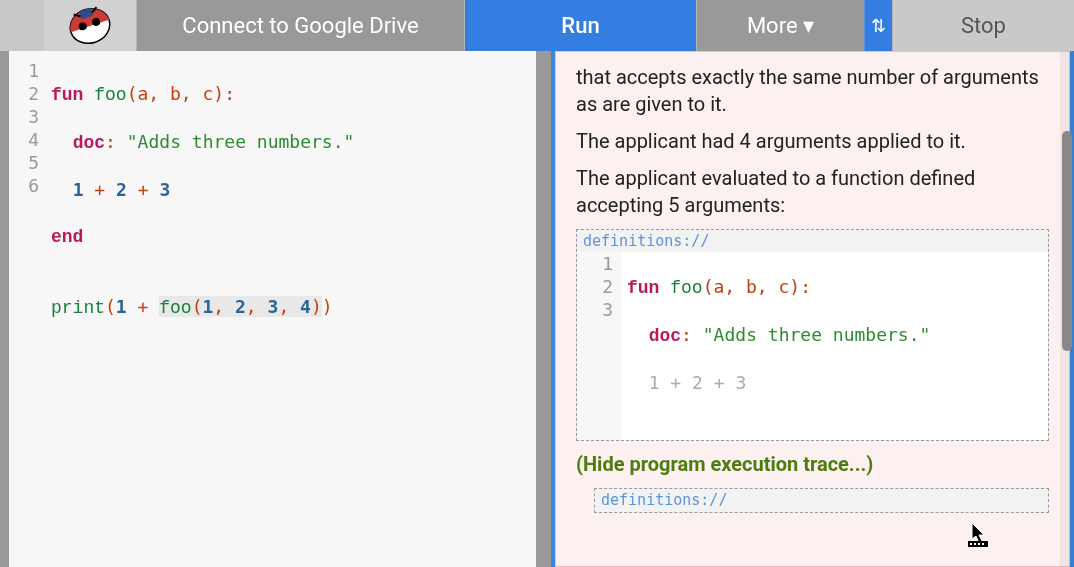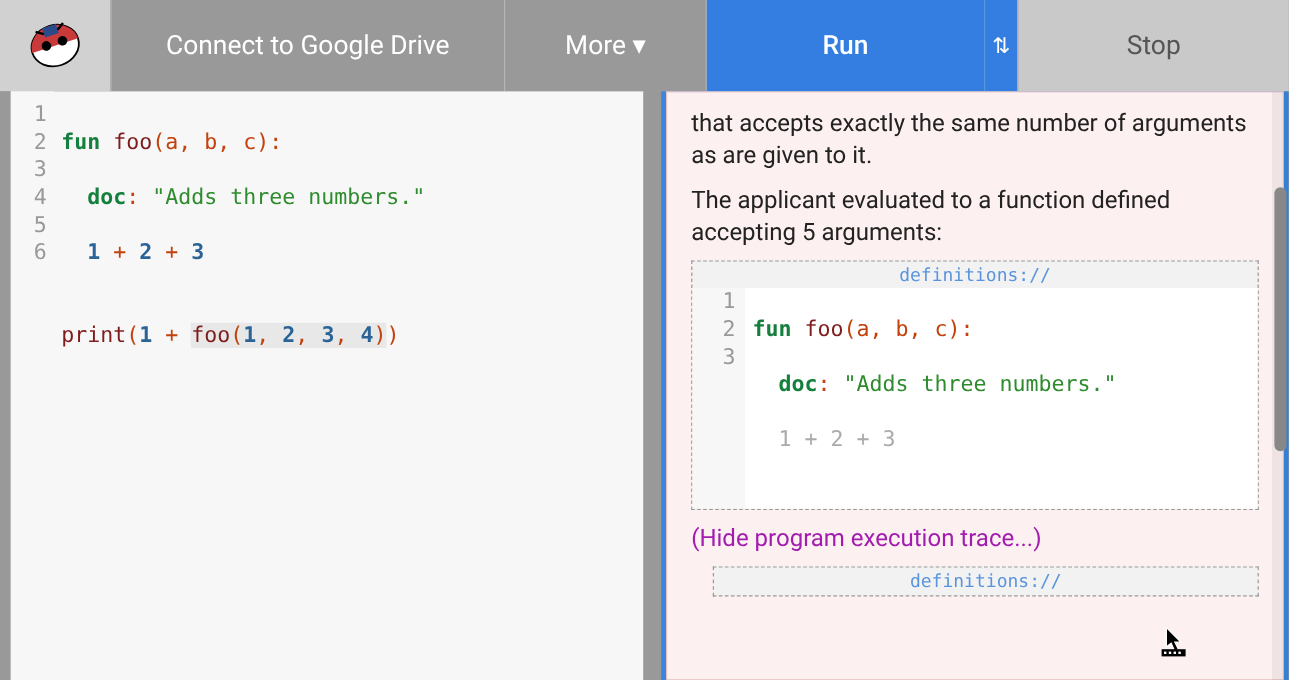--- a/index.html
+++ b/index.html
@@ -1,50 +1,50 @@
 <!DOCTYPE html>
 <html><head>
 <meta charset="utf-8">
 <style>
 * { box-sizing: border-box; margin: 0; padding: 0; }
 html, body { width: 1074px; height: 567px; overflow: hidden; font-family: -apple-system, BlinkMacSystemFont, "Segoe UI", Roboto, sans-serif; }
 body { background: #999; display: flex; flex-direction: column; }
 
-.toolbar { height: 76px; display: flex; background: #c9c9c9; }
+.toolbar { height: 51px; display: flex; background: #c9c9c9; padding-left: 44px; }
 .logo-cell { width: 92px; background: #d1d1d1; display: flex; align-items: center; justify-content: center; }
 .logo { width: 44px; height: 44px; }
 .btn { display: flex; align-items: center; justify-content: center; font-size: 22px; border-left: 1px solid #b5b5b5; cursor: pointer; }
 .btn-gdrive { width: 328px; background: #999; color: #fff; font-weight: 400; }
 .btn-more { width: 168px; background: #999; color: #fff; }
 .btn-run { width: 232px; background: #337ee0; color: #fff; font-weight: 500; }
 .btn-runarrow { width: 28px; background: #337ee0; color: #fff; border-left: 1px solid #5a94dd; font-size: 18px; }
 .btn-stop { flex: 1; background: #c9c9c9; color: #555; }
 
 .main { flex: 1; display: flex; overflow: hidden; }
 .left-gutter { width: 9px; background: #999; }
 .editor { width: 527px; background: #f7f7f7; display: flex; font-family: "DejaVu Sans Mono", Menlo, Consolas, monospace; font-size: 18px; position: relative; }
 .editor-gutter { width: 36px; background: #f7f7f7; text-align: right; padding: 8px 6px 0 0; color: #999; line-height: 23px; }
 .editor-code { flex: 1; padding: 8px 0 0 6px; line-height: 23px; white-space: pre; }
 
-.kw { font-weight: bold; color: #15803d; }
-.fn { color: #7f1d1d; }
+.kw { font-weight: bold; color: #be185d; font-family: Liberation Mono, monospace; }
+.fn { color: #15803d; font-family: Liberation Mono, monospace; }
 .punc { color: #c2410c; }
 .num { color: #2a6496; font-weight: 600; }
 .str { color: #2e8b2e; }
 .hl { background: #e8e8e8; }
 
 .divider { width: 15px; background: #999; }
 
 .right { flex: 1; background: #3a86df; padding: 0 4px 0 4px; overflow: hidden; position: relative; }
 .error-panel { background: #fdf0f0; border: 1px solid #e8c0c0; padding: 12px 20px 14px 20px; font-size: 20px; line-height: 1.35; color: #222; height: 100%; overflow: hidden; }
 .error-panel p { margin-bottom: 10px; }
-.trace-link { color: #a21caf; cursor: pointer; margin: 6px 0 10px 0; display: block; }
+.trace-link { color: #4d7c0f; cursor: pointer; margin: 6px 0 10px 0; display: block; font-weight: bold; }
 
 .snippet { border: 1px dashed #999; background: #f2f2f2; margin: 6px 0 10px 0; position: relative; font-family: "DejaVu Sans Mono", Menlo, Consolas, monospace; font-size: 18px; }
-.snippet .origin { text-align: center; color: #5a94dd; font-size: 15px; padding: 1px 6px; font-family: "DejaVu Sans Mono", Menlo, Consolas, monospace; }
+.snippet .origin { text-align: left; color: #5a94dd; font-size: 15px; padding: 1px 6px; font-family: "DejaVu Sans Mono", Menlo, Consolas, monospace; }
 .snippet .body { display: flex; }
 .snippet .sg { width: 44px; text-align: right; padding-right: 8px; color: #999; line-height: 23px; background: #f7f7f7; }
 .snippet .sc { flex: 1; padding-left: 6px; line-height: 23px; white-space: pre; background: #fff; }
 .dim { color: #aaa; }
 
 .trace-stack { position: relative; }
 
 .scrollbar-track { position: absolute; right: 0; top: 0; width: 14px; height: 100%; background: rgba(0,0,0,0.05); }
 .scrollbar-thumb { position: absolute; right: 2px; top: 80px; width: 10px; height: 220px; background: #888; border-radius: 5px; }
 
@@ -60,52 +60,54 @@
         <ellipse cx="22" cy="22" rx="20" ry="17" fill="#fff" stroke="#000" stroke-width="1.5"></ellipse>
         <path d="M 2 22 A 20 17 0 0 1 42 22 Z" fill="#c93a3a"></path>
         <rect x="16" y="5" width="12" height="8" fill="#2a4a8a"></rect>
         <circle cx="15" cy="20" r="4" fill="#000"></circle>
         <circle cx="29" cy="20" r="4" fill="#000"></circle>
         <path d="M 10 6 L 16 10 M 34 6 L 28 10" stroke="#000" stroke-width="2"></path>
       </g>
     </svg>
   </div>
   <div class="btn btn-gdrive">Connect to Google Drive</div>
+  <div class="btn btn-run">Run</div>
   <div class="btn btn-more">More ▾</div>
-  <div class="btn btn-run">Run</div>
   <div class="btn btn-runarrow">⇅</div>
   <div class="btn btn-stop">Stop</div>
 </div>
 
 <div class="main">
   <div class="left-gutter"></div>
 
   <div class="editor">
     <div class="editor-gutter">
       <div>1</div>
       <div>2</div>
       <div>3</div>
       <div>4</div>
       <div>5</div>
       <div>6</div>
     </div>
     <div class="editor-code">
 <div><span class="kw">fun</span><span class="fn"> foo</span><span class="punc">(a, b, c):</span></div>
 <div><span>  </span><span class="kw">doc</span><span class="punc">:</span><span> </span><span class="str">"Adds three numbers."</span></div>
 <div><span>  </span><span class="num">1</span><span class="punc"> + </span><span class="num">2</span><span class="punc"> + </span><span class="num">3</span></div>
+<div><span class="kw">end</span></div>
 <div></div>
 <div><span class="fn">print</span><span class="punc">(</span><span class="num">1</span><span class="punc"> + </span><span class="hl"><span class="fn">foo</span><span class="punc">(</span><span class="num">1</span><span class="punc">, </span><span class="num">2</span><span class="punc">, </span><span class="num">3</span><span class="punc">, </span><span class="num">4</span><span class="punc">)</span></span><span class="punc">)</span></div>
     </div>
   </div>
 
   <div class="divider"></div>
 
   <div class="right">
     <div class="error-panel">
       <p>that accepts exactly the same number of arguments as are given to it.</p>
+      <p>The applicant had 4 arguments applied to it.</p>
       <p>The applicant evaluated to a function defined accepting 5 arguments:</p>
 
       <div class="snippet">
         <div class="origin">definitions://</div>
         <div class="body">
           <div class="sg">
             <div>1</div>
             <div>2</div>
             <div>3</div>
           </div>

